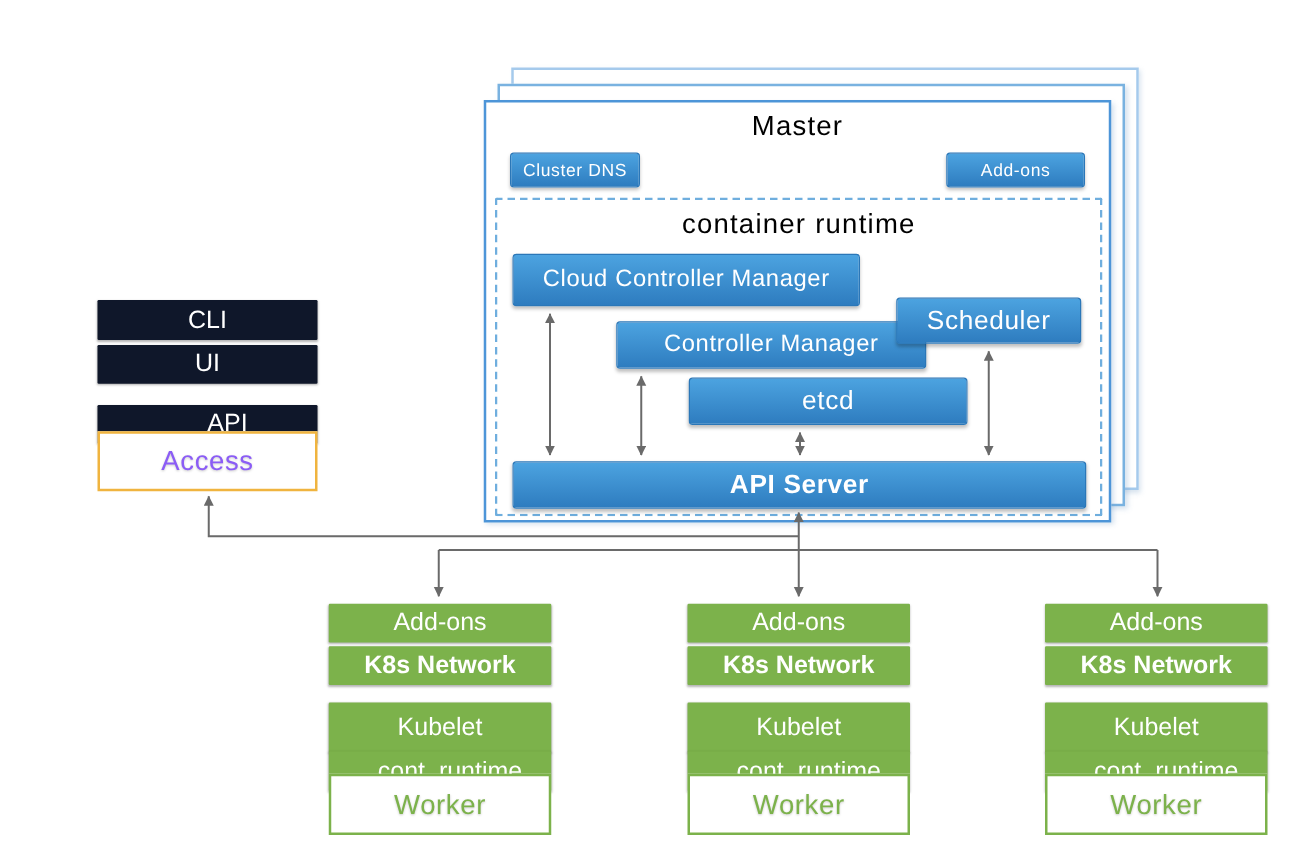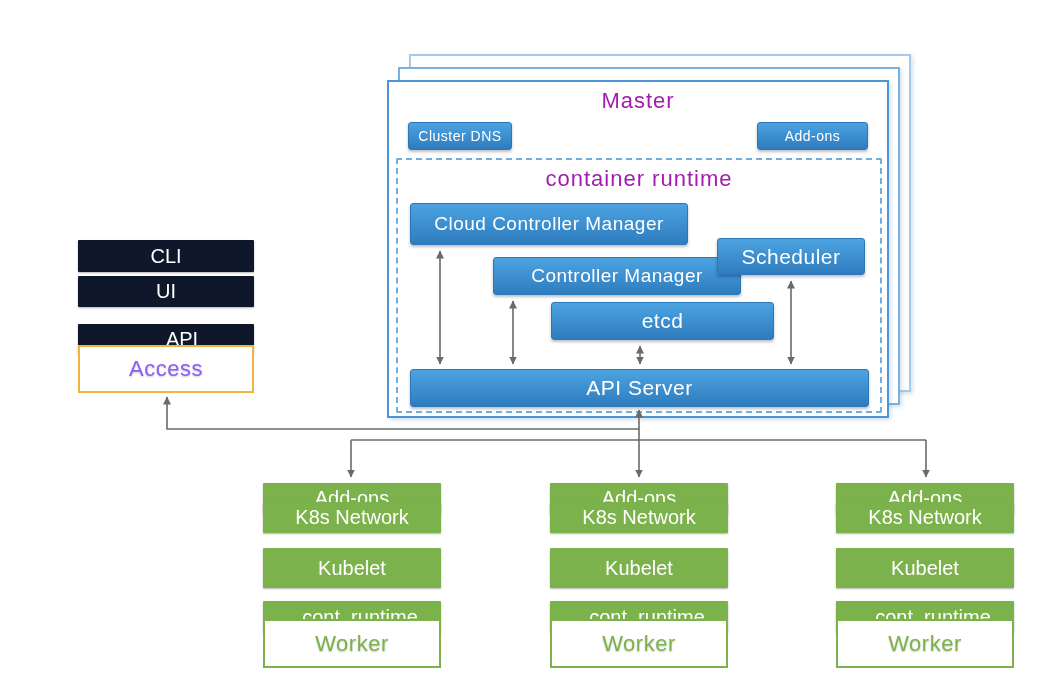--- a/index.html
+++ b/index.html
@@ -30,21 +30,21 @@
     left: 387px; top: 80px;
     width: 502px; height: 338px;
     background: #ffffff;
     border: 2px solid #4d95d8;
     box-shadow: 2px 2px 4px rgba(120,160,200,0.30);
   }
 
   .heading-blue {
     position: absolute;
     text-align: center;
-    color: #a21caf;
+    color: #000000;
     letter-spacing: 1px;
     font-size: 22px;
   }
   .master-title { left: 387px; top: 88px; width: 502px; }
   .runtime-title { left: 396px; top: 166px; width: 486px; }
 
   .runtime-box {
     position: absolute;
     left: 396px; top: 158px;
     width: 486px; height: 255px;
@@ -63,21 +63,21 @@
     border-radius: 3px;
     box-shadow: 0 2px 3px rgba(0,0,0,0.25);
     letter-spacing: 0.5px;
   }
   .node-cluster-dns { left: 408px; top: 122px; width: 104px; height: 28px; font-size: 14px; }
   .node-addons     { left: 757px; top: 122px; width: 111px; height: 28px; font-size: 14px; }
   .node-ccm        { left: 410px; top: 203px; width: 278px; height: 42px; font-size: 19px; }
   .node-cm         { left: 465px; top: 257px; width: 248px; height: 38px; font-size: 19px; margin-left: 28px; }
   .node-etcd       { left: 551px; top: 302px; width: 223px; height: 38px; font-size: 21px; }
   .node-scheduler  { left: 717px; top: 238px; width: 148px; height: 37px; font-size: 21px; }
-  .node-api        { left: 410px; top: 369px; width: 459px; height: 38px; font-size: 21px; }
+  .node-api        { left: 410px; top: 369px; width: 459px; height: 38px; font-size: 21px; font-weight: bold; }
 
   
   .bar {
     position: absolute;
     display: flex;
     align-items: center;
     justify-content: center;
     color: #ffffff;
     box-shadow: 0 1px 2px rgba(0,0,0,0.30);
     border-radius: 1px;
@@ -102,22 +102,22 @@
     color: #8b5cf6;
     font-size: 22px;
   }
 
   
   .bar-green { background: #7cb24b; width: 178px; font-size: 20px; }
   .ws-1 { left: 263px; }
   .ws-2 { left: 550px; }
   .ws-3 { left: 836px; }
   .bar-w1 { top: 483px; height: 31px; }
-  .bar-w2 { top: 502px; height: 31px; }
-  .bar-w3 { top: 548px; height: 40px; }
+  .bar-w2 { top: 517px; height: 31px; font-weight: bold; }
+  .bar-w3 { top: 562px; height: 40px; }
   .bar-w4 { top: 601px; height: 32px; padding-left: 16px; }
   .worker-box {
     top: 619px; width: 178px; height: 49px;
     border: 2px solid #7cb24b;
     color: #7cb24b;
     font-size: 22px;
   }
 
   .arrow-layer {
     position: absolute;

